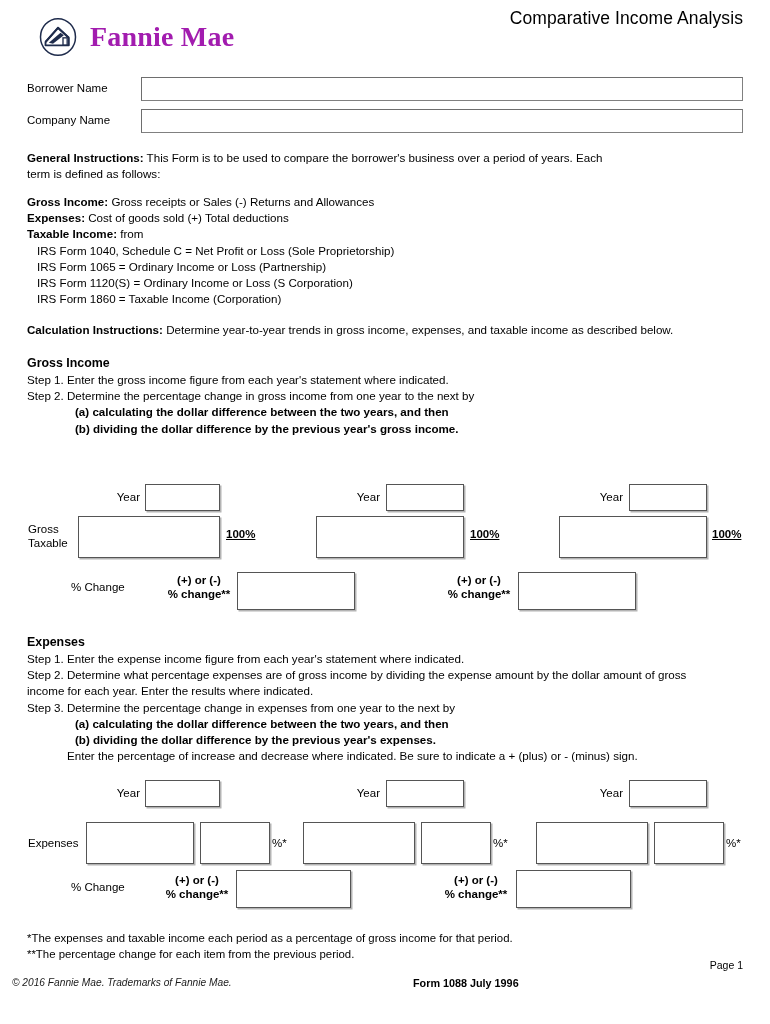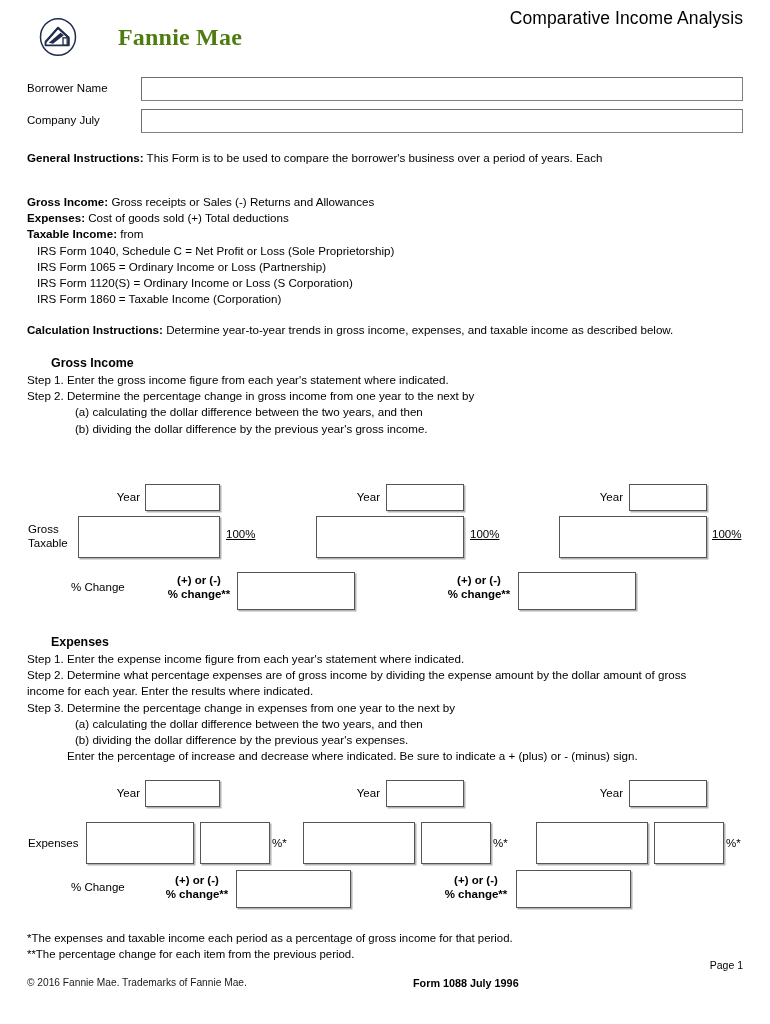--- a/index.html
+++ b/index.html
@@ -48,27 +48,26 @@
     align-items: center;
     gap: 12px;
   }
   .brand-mark {
     width: 40px;
     height: 40px;
     flex: 0 0 40px;
   }
   .brand-word {
     font-family: "Liberation Serif", serif;
-    font-size: 24px;
+    font-size: 28px;
     font-weight: bold;
-    color: #4d7c0f;
+    color: #a21caf;
     letter-spacing: 0.2px;
     line-height: 1;
     white-space: nowrap;
-    margin-left: 28px;
   }
 
   
   .namerow {
     position: absolute;
     left: 27px;
     height: 24px;
   }
   .namerow .lbl {
     position: absolute;
@@ -97,28 +96,27 @@
     position: absolute;
     left: 27px;
     width: 720px;
     font-size: 11.6px;
     line-height: 16.2px;
     color: #000;
   }
   .tblock .b { font-weight: bold; }
   .tblock p { margin: 0; }
   .tblock .indent1 { padding-left: 10px; }
-  .tblock .indent2 { padding-left: 48px; }
+  .tblock .indent2 { padding-left: 48px; font-weight: bold; }
   .tblock .indent3 { padding-left: 40px; }
   .sechead {
     position: absolute;
     left: 27px;
     font-size: 12.4px;
     font-weight: bold;
-    margin-left: 24px;
   }
 
   
   .grid { position: absolute; left: 0; width: 770px; }
 
   .cell {
     position: absolute;
     box-sizing: border-box;
     border: 1px solid #555555;
     background: #ffffff;
@@ -134,20 +132,21 @@
     line-height: 13.5px;
   }
   .glabel.r { text-align: right; }
   .glabel.c { text-align: center; font-weight: bold; }
 
   .pct100 {
     position: absolute;
     font-size: 11.5px;
     text-decoration: underline;
     white-space: nowrap;
+    font-weight: bold;
   }
   .pctstar {
     position: absolute;
     font-size: 11.5px;
     white-space: nowrap;
   }
 
   
   .footnotes {
     position: absolute;
@@ -155,24 +154,25 @@
     font-size: 11.4px;
     line-height: 16px;
   }
   .pageno {
     position: absolute;
     right: 27px;
     font-size: 10.5px;
   }
   .copyright {
     position: absolute;
-    left: 27px;
+    left: 12px;
     font-size: 10.2px;
     color: #1a1a1a;
     white-space: nowrap;
+    font-style: italic;
   }
   .formid {
     position: absolute;
     left: 367px;
     font-size: 10.8px;
     font-weight: bold;
     white-space: nowrap;
     padding-left: 46px;
   }
 </style>
@@ -198,28 +198,29 @@
       <span class="brand-word">Fannie Mae</span>
     </div>
   </div>
 
   <div class="namerow" style="top:77px;">
     <span class="lbl">Borrower Name</span>
     <div class="fieldbox"></div>
   </div>
 
   <div class="namerow" style="top:109px;">
-    <span class="lbl">Company July</span>
+    <span class="lbl">Company Name</span>
     <div class="fieldbox"></div>
   </div>
 
   <div class="tblock" style="top:150px;">
     <p>
       <span class="b">General Instructions:</span><span> This Form is to be used to compare the borrower's business over a period of years. Each</span>
     </p>
+    <p>term is defined as follows:</p>
   </div>
 
   <div class="tblock" style="top:194px;">
     <p>
       <span class="b">Gross Income:</span><span> Gross receipts or Sales (-) Returns and Allowances</span>
     </p>
     <p>
       <span class="b">Expenses:</span><span> Cost of goods sold (+) Total deductions</span>
     </p>
     <p>

